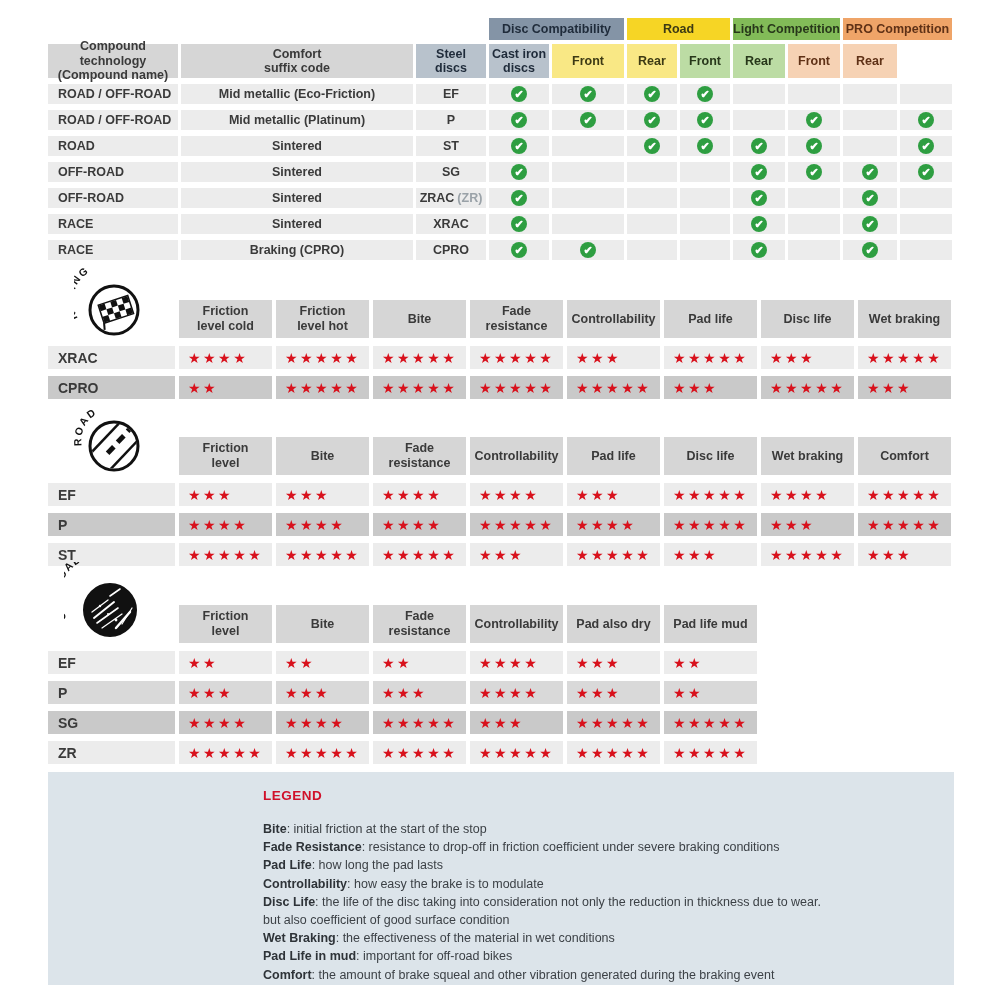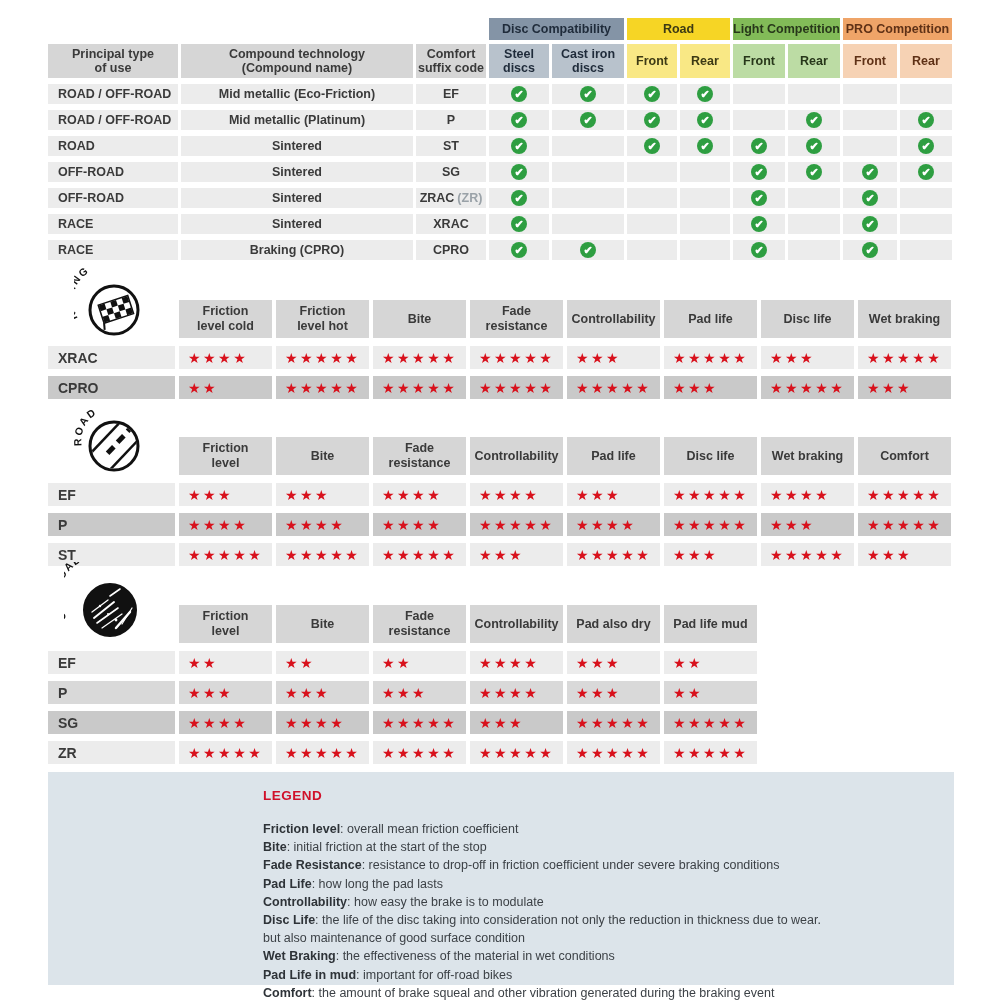--- a/index.html
+++ b/index.html
@@ -45,22 +45,20 @@
 
   <div id="top-table">
       <div class="tt-row tt-grouprow">
         <div style="grid-column:1 / span 3;"></div>
         <div class="cell tt-group" style="grid-column:span 2;background:#8494a6;color:#1f2b3a;">Disc Compatibility</div>
         <div class="cell tt-group" style="grid-column:span 2;background:#f6d525;color:#3d3a14;">Road</div>
         <div class="cell tt-group" style="grid-column:span 2;background:#82bb58;color:#27371a;">Light Competition</div>
         <div class="cell tt-group" style="grid-column:span 2;background:#efa468;color:#5f3116;">PRO Competition</div>
       </div>
       <div class="tt-row">
-        <div class="cell tt-head">Principal type
-of use</div>
         <div class="cell tt-head">Compound technology
 (Compound name)</div>
         <div class="cell tt-head">Comfort
 suffix code</div>
         <div class="cell tt-head" style="background:#b8c2cc;color:#1f2b3a;">Steel
 discs</div>
         <div class="cell tt-head" style="background:#b8c2cc;color:#1f2b3a;">Cast iron
 discs</div>
         <div class="cell tt-head" style="background:#f9e885;color:#3d3a14;">Front</div>
         <div class="cell tt-head" style="background:#f9e885;color:#3d3a14;">Rear</div>
@@ -416,26 +414,25 @@
         <div class="cell stars" style="background:#ececec;color:#d8111c;">★★★★★</div>
         <div class="cell stars" style="background:#ececec;color:#d8111c;">★★★★★</div>
         <div class="cell stars" style="background:#ececec;color:#d8111c;">★★★★★</div>
         <div class="cell stars" style="background:#ececec;color:#d8111c;">★★★★★</div>
       </div>
     </div>
 
   <div id="legend" style="background: rgb(220, 228, 234);">
     <div id="legend-title" style="color: rgb(208, 17, 43);">LEGEND</div>
     <div id="legend-items">
-        <div class="lg-line"><b>Friction level</b>: overall mean friction coefficient</div>
         <div class="lg-line"><b>Bite</b>: initial friction at the start of the stop</div>
         <div class="lg-line"><b>Fade Resistance</b>: resistance to drop-off in friction coefficient under severe braking conditions</div>
         <div class="lg-line"><b>Pad Life</b>: how long the pad lasts</div>
         <div class="lg-line"><b>Controllability</b>: how easy the brake is to modulate</div>
         <div class="lg-line"><b>Disc Life</b>: the life of the disc taking into consideration not only the reduction in thickness due to wear.</div>
-        <div class="lg-line">but also maintenance of good surface condition</div>
+        <div class="lg-line">but also coefficient of good surface condition</div>
         <div class="lg-line"><b>Wet Braking</b>: the effectiveness of the material in wet conditions</div>
         <div class="lg-line"><b>Pad Life in mud</b>: important for off-road bikes</div>
         <div class="lg-line"><b>Comfort</b>: the amount of brake squeal and other vibration generated during the braking event</div>
       </div>
   </div>
 
 </div>
 
 </body></html>

